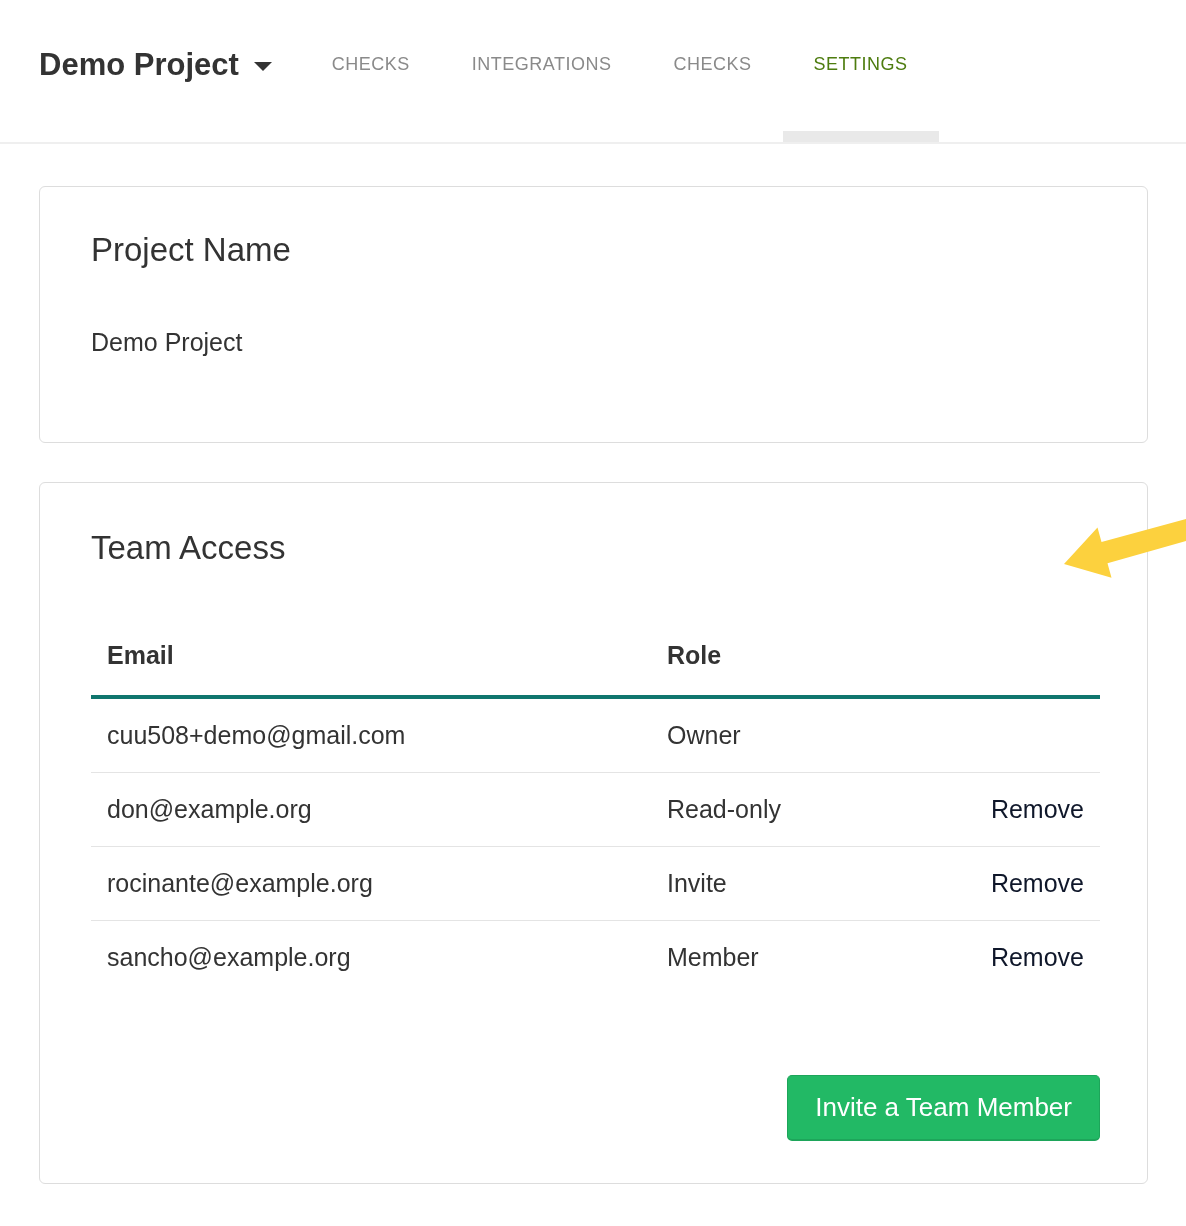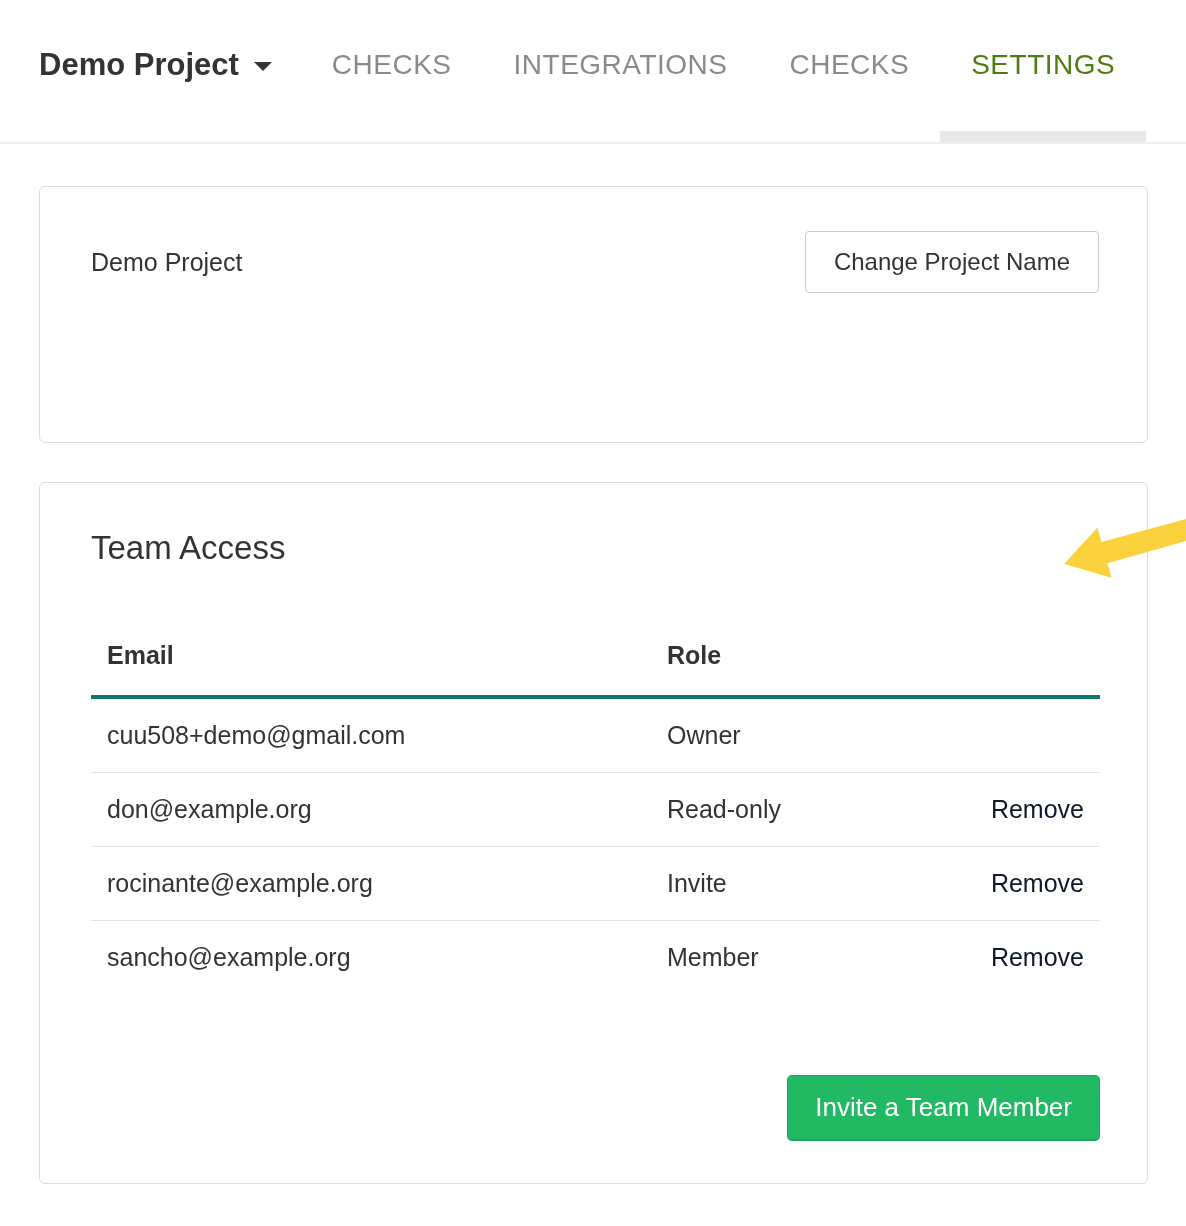--- a/index.html
+++ b/index.html
@@ -35,21 +35,21 @@
     width:0; height:0;
     border-left:9px solid transparent;
     border-right:9px solid transparent;
     border-top:9px solid #333;
     margin-top:4px;
   }
   .tabs { display:flex; margin-left:29px; height:100%; }
   .tab {
     display:flex; align-items:center;
     padding:0 31px 13px 31px;
-    font-size:28px;
+    font-size:18px;
     letter-spacing:0.5px;
     color:#8a8a8a;
     text-decoration:none;
     position:relative;
     white-space:nowrap;
   }
   .tab.active { color:#4d7c0f; }
   .tab .indicator {
     display:none;
     position:absolute; left:0; right:0; bottom:0;
@@ -159,23 +159,23 @@
     <a class="tab active">
       <span>SETTINGS</span>
       <span class="indicator"></span>
     </a>
   </nav>
 </div>
 
 <div class="main">
 
   <section class="card card-project">
+    <h2>Project Name</h2>
     <div class="name-row">
       <span class="current-name">Demo Project</span>
-      <button class="btn-outline">Change Project Name</button>
     </div>
   </section>
 
   <section class="card card-team">
     <h2>Team Access</h2>
 
     <table class="team">
       <colgroup>
           <col class="c-email">
           <col class="c-role">

